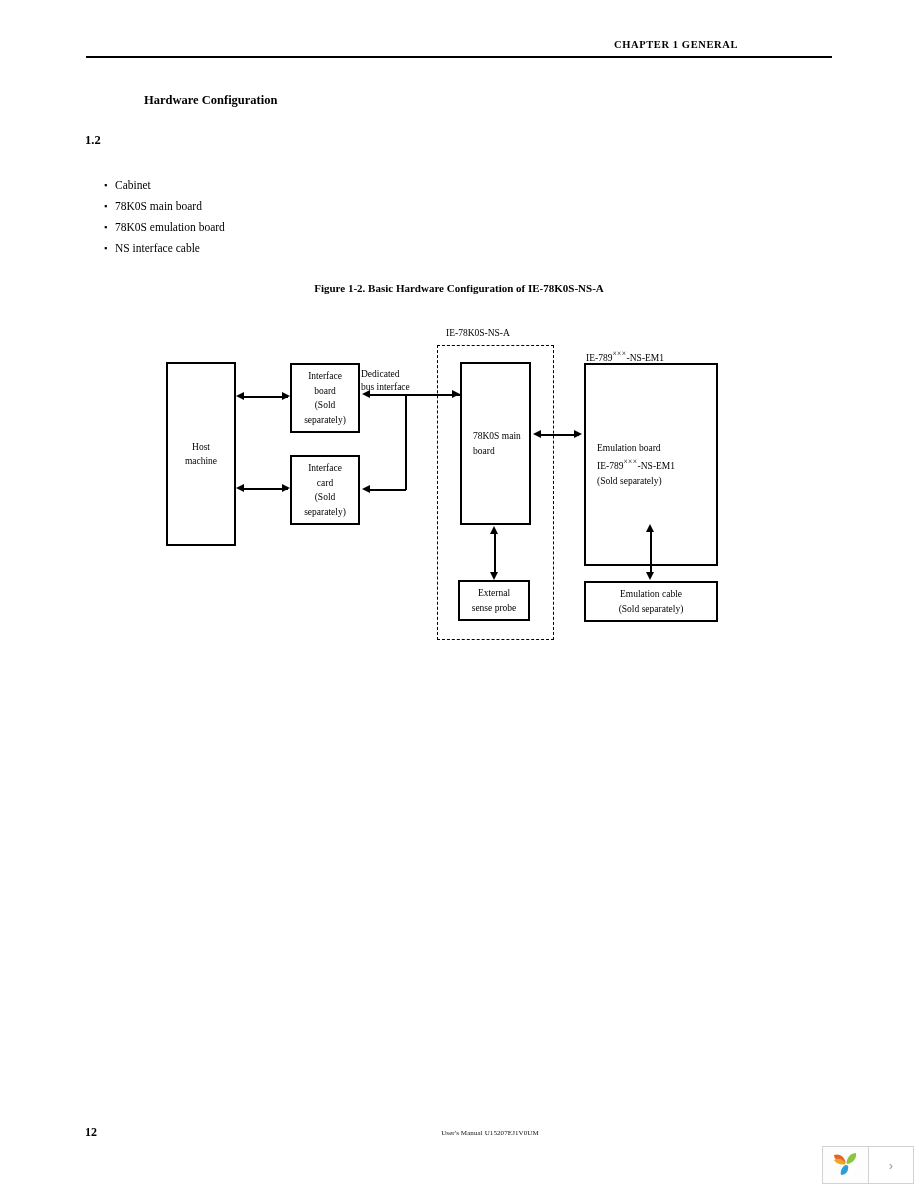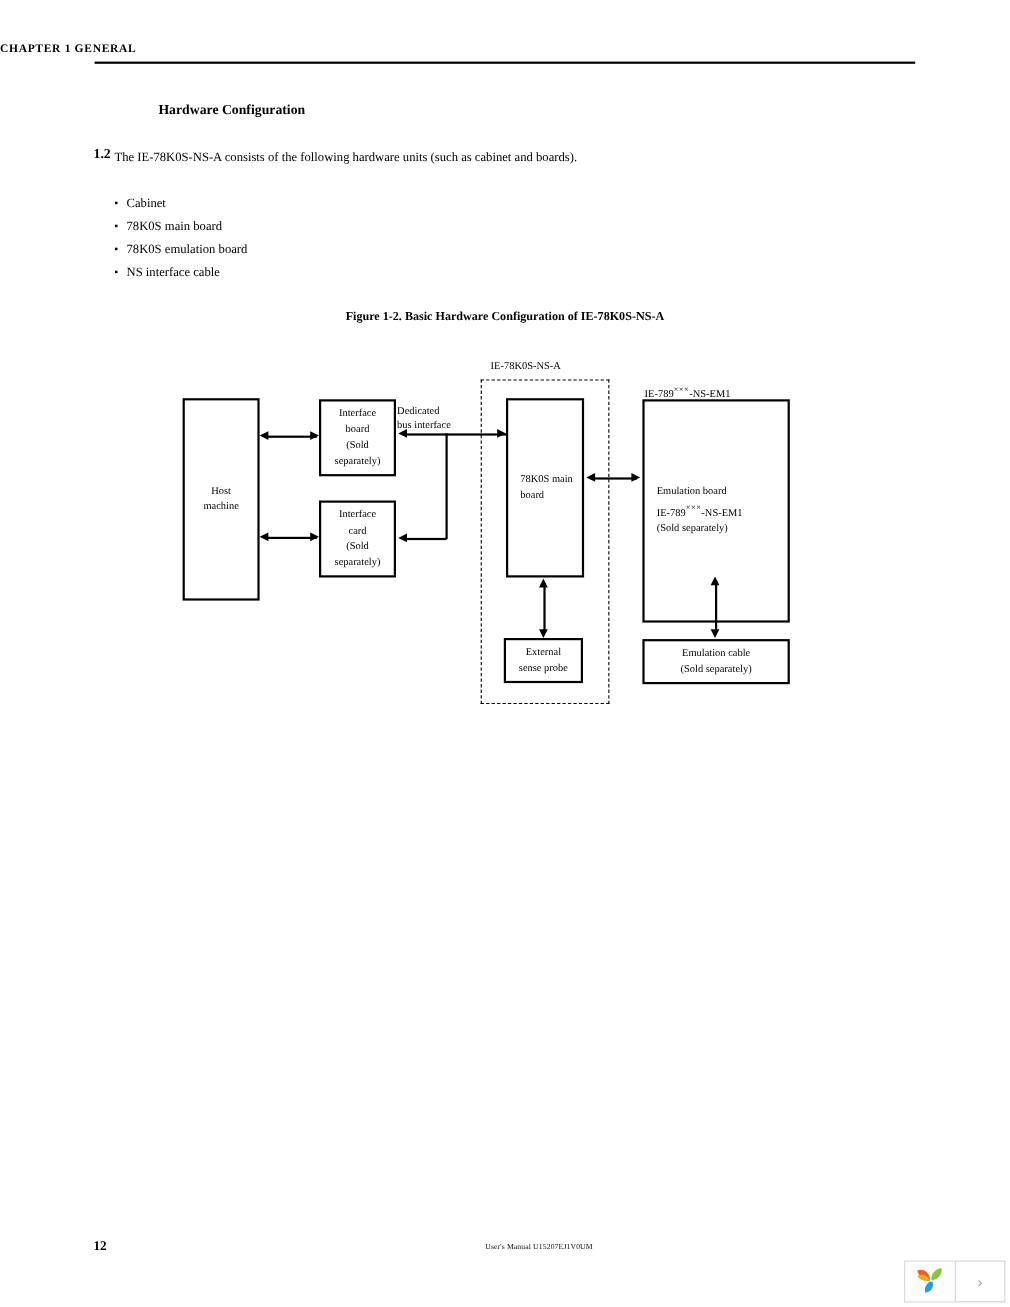--- a/index.html
+++ b/index.html
@@ -22,21 +22,21 @@
     width: 918px;
     height: 1188px;
   }
 
   
   .header-text {
     position: absolute;
     left: 0;
     top: 39px;
     width: 738px;
-    text-align: left;
+    text-align: right;
     font-weight: bold;
     font-size: 10.5px;
     letter-spacing: 0.6px;
   }
   .header-rule {
     position: absolute;
     left: 86px;
     top: 56px;
     width: 746px;
     height: 2px;
@@ -233,21 +233,20 @@
 <body>
 
 <div class="page">
 
   <div class="header-text">CHAPTER 1   GENERAL</div>
   <div class="header-rule"></div>
 
   <div class="sec-num">1.2</div>
   <div class="sec-title">Hardware Configuration</div>
 
-  <div class="intro">The IE-78K0S-NS-A consists of the following hardware units (such as cabinet and boards).</div>
 
   <div class="bullets">
     <div class="bullet-row">
       <span class="bullet-mark">▪</span><span>Cabinet</span>
     </div>
     <div class="bullet-row">
       <span class="bullet-mark">▪</span><span>78K0S main board</span>
     </div>
     <div class="bullet-row">
       <span class="bullet-mark">▪</span><span>78K0S emulation board</span>

